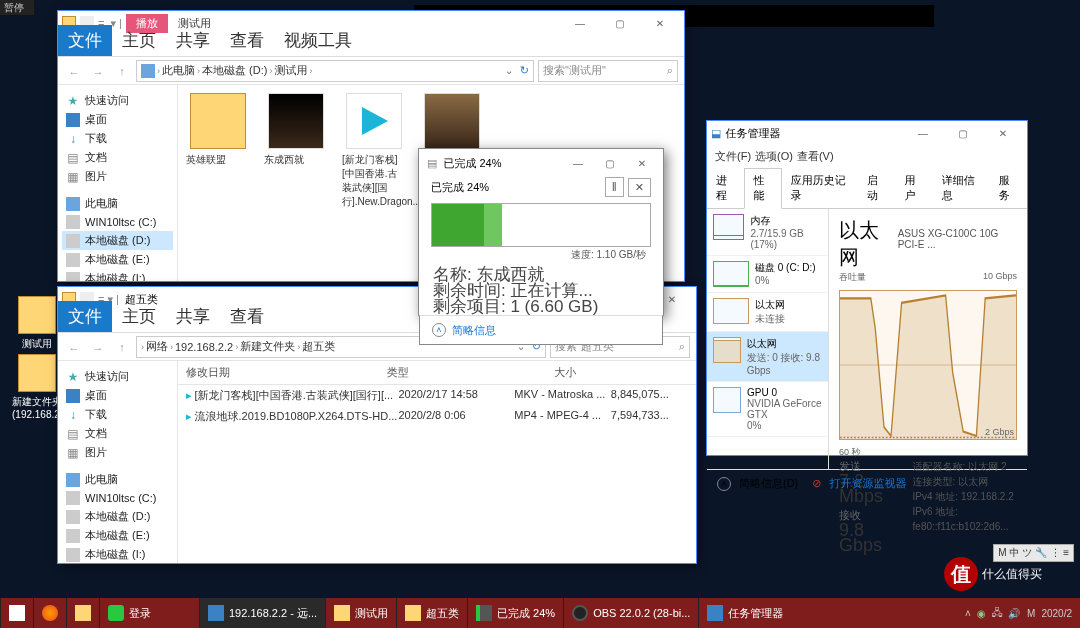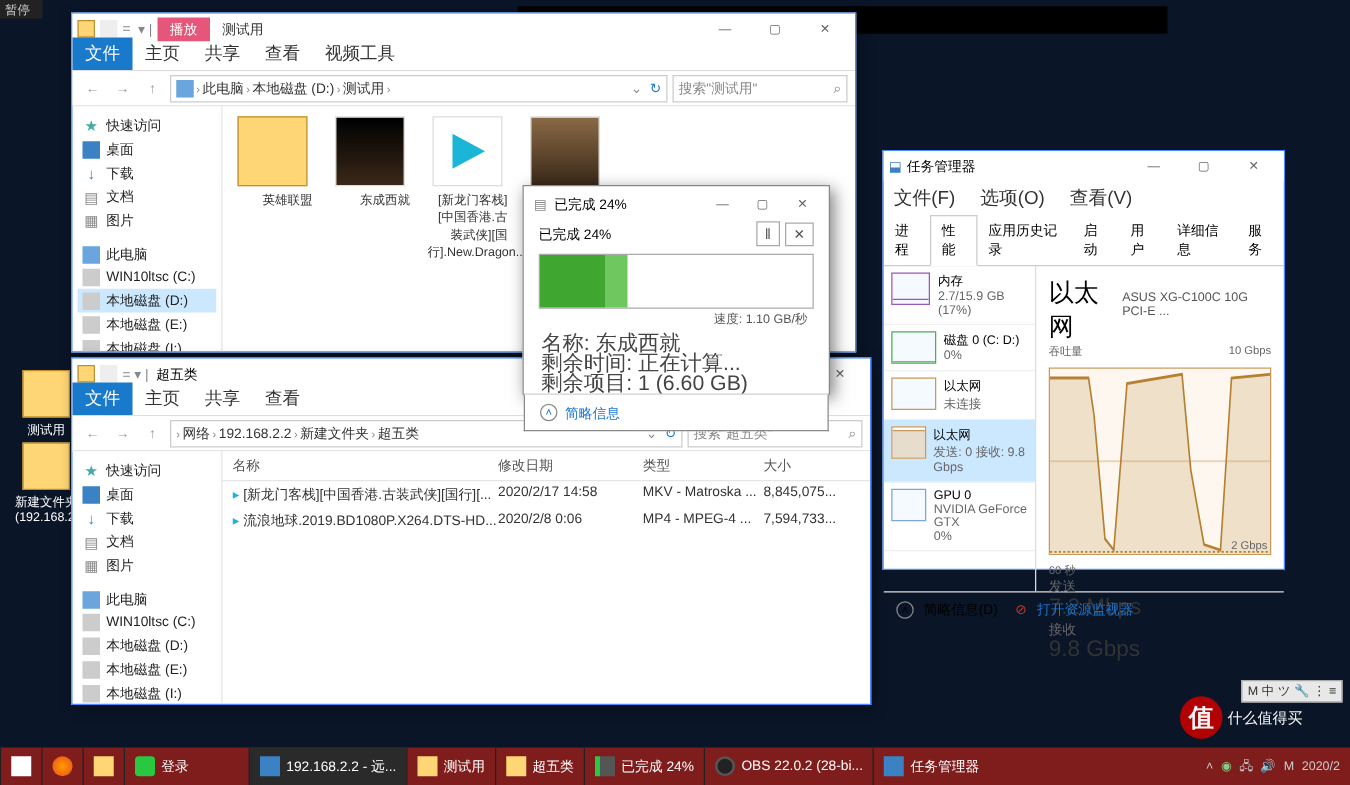--- a/index.html
+++ b/index.html
@@ -5,57 +5,57 @@
 *{box-sizing:border-box;margin:0;padding:0;font-family:"Microsoft YaHei",Segoe UI,sans-serif}
 body{width:1080px;height:628px;background:#0a1528;position:relative;overflow:hidden;font-size:11px;color:#000}
 .top-bar{position:absolute;top:0;left:0;width:34px;height:15px;background:#222;color:#ccc;font-size:10px;padding:1px 4px}
 .desktop-icon{position:absolute;width:50px;text-align:center;color:#fff;font-size:10px}
 .desktop-icon .ico{width:38px;height:38px;background:#ffd675;margin:0 auto 3px;border:1px solid #c09030}
 .window{position:absolute;background:#fff;border:1px solid #4a8cff;box-shadow:2px 2px 10px rgba(0,0,0,0.4)}
 .titlebar{height:24px;display:flex;align-items:center;background:#fff;padding:0 4px}
 .titlebar .spacer{flex:1}
 .winbtn{width:40px;height:24px;display:flex;align-items:center;justify-content:center;font-size:10px;color:#666}
 .ribbon{display:flex;align-items:flex-end;background:#fff;height:22px;border-bottom:1px solid #ddd}
-.ribbon .tab{padding:4px 10px;font-size:14px;color:#333}
+.ribbon .tab{padding:4px 10px;font-size:17px;color:#333}
 .ribbon .tab.blue{background:#1979ca;color:#fff}
 .addrbar{display:flex;align-items:center;height:28px;padding:2px 6px;background:#fff;border-bottom:1px solid #e5e5e5;gap:4px}
 .navbtn{width:20px;height:20px;display:flex;align-items:center;justify-content:center;color:#999;border-radius:2px}
 .crumb{flex:1;border:1px solid #ccc;height:22px;display:flex;align-items:center;padding:0 4px;font-size:11px;gap:2px}
 .crumb span{color:#333}
 .crumb .sep{color:#888;font-size:9px}
 .searchbox{width:140px;border:1px solid #ccc;height:22px;display:flex;align-items:center;padding:0 4px;color:#888;font-size:11px}
 .body{display:flex;height:calc(100% - 74px)}
 .nav{width:120px;border-right:1px solid #e5e5e5;padding:6px 4px;overflow:hidden}
 .nav .item{display:flex;align-items:center;gap:5px;padding:2px 4px;font-size:11px;color:#222;white-space:nowrap}
 .nav .item.sel{background:#cce8ff}
 .nav .group{margin-top:8px}
 .nav .icon{width:14px;height:14px;font-size:12px;text-align:center;line-height:14px}
 .content{flex:1;padding:8px;display:flex;gap:14px;align-items:flex-start}
-.file{width:64px;text-align:right;font-size:10px;color:#333}
+.file{width:64px;text-align:left;font-size:10px;color:#333}
 .file .thumb{width:56px;height:56px;margin:0 auto 4px;border:1px solid #ddd;background:#333}
 .file .thumb.folder{background:#ffd675;border-color:#c09030}
 .file .thumb.mkv{background:#fff;display:flex;align-items:center;justify-content:center}
 .listhdr{display:flex;border-bottom:1px solid #e5e5e5;padding:4px 8px;font-size:11px;color:#555}
 .listrow{display:flex;padding:3px 8px;font-size:11px;color:#333}
 .col-name{flex:2.2;white-space:nowrap;overflow:hidden;text-overflow:ellipsis}
 .col-date{flex:1.2}
 .col-type{flex:1}
 .col-size{flex:.8}
 
 .copydlg{position:absolute;background:#fff;border:1px solid #888;box-shadow:3px 3px 12px rgba(0,0,0,0.5)}
 .copydlg .hdr{display:flex;align-items:center;height:28px;padding:0 8px;gap:6px}
 .copydlg .prog-outer{margin:6px 12px;border:1px solid #aaa;height:44px;position:relative;display:flex}
 .copydlg .prog-fill{background:#3fa62f;width:24%;height:100%}
 .copydlg .prog-fill2{background:#6ec85f;width:8%;height:100%}
 .copydlg .speed{position:absolute;right:4px;bottom:-16px;font-size:10px;color:#555}
 .copydlg .info{padding:6px 14px;font-size:17px;color:#444;line-height:16px}
 .copydlg .foot{border-top:1px solid #ddd;padding:8px 12px;font-size:11px;color:#1976d2;display:flex;align-items:center;gap:6px}
 
 .tm{position:absolute;background:#fff;border:1px solid #4a8cff}
-.tm .menu{display:flex;gap:20px;padding:4px 8px;font-size:15px;color:#333}
+.tm .menu{display:flex;gap:4px;padding:4px 8px;font-size:11px;color:#333}
 .tm .tabs{display:flex;border-bottom:1px solid #ccc;font-size:11px}
 .tm .tabs .t{padding:4px 8px;border:1px solid transparent}
 .tm .tabs .t.active{border:1px solid #ccc;border-bottom:1px solid #fff;background:#fff;margin-bottom:-1px}
 .tm .perf{display:flex;height:260px}
 .tm .sidelist{width:122px;border-right:1px solid #ddd;overflow:hidden}
 .tm .cell{display:flex;gap:6px;padding:5px 6px;border-bottom:1px solid #f0f0f0;font-size:10px}
 .tm .cell.sel{background:#cce8ff}
 .tm .mini{width:36px;height:26px;border:1px solid #7aa7d8;background:#f4faff;position:relative;overflow:hidden}
 .tm .mini.green{border-color:#4caf50}
 .tm .mini.purple{border-color:#9b59b6}
@@ -287,21 +287,20 @@
         </div>
       <div class="item">
           <span class="icon" style="background:#ccc"></span>
           <span>本地磁盘 (I:)</span>
         </div>
       <div class="group"></div>
 
     </div>
     <div style="flex:1">
       <div class="listhdr">
-        <div class="col-name">名称</div>
         <div class="col-date">修改日期</div>
         <div class="col-type">类型</div>
         <div class="col-size">大小</div>
       </div>
       <div class="listrow">
         <div class="col-name"><span style="color:#1bb5d8;margin-right:3px">▸</span><span>[新龙门客栈][中国香港.古装武侠][国行][...</span></div>
         <div class="col-date">2020/2/17 14:58</div>
         <div class="col-type">MKV - Matroska ...</div>
         <div class="col-size">8,845,075...</div>
       </div>
@@ -434,20 +433,26 @@
         <span style="position:absolute;right:2px;bottom:2px;font-size:9px;color:#666">2 Gbps</span>
       </div>
       <div style="font-size:9px;color:#666">60 秒</div>
       <div class="stats">
         <div class="col">
           <div style="color:#666">发送</div>
           <div class="big">7.2 Mbps</div>
           <div style="color:#666;margin-top:4px">接收</div>
           <div class="big">9.8 Gbps</div>
         </div>
+        <div class="col" style="font-size:10px;color:#555">
+          <div><span>适配器名称:</span> <span>以太网 2</span></div>
+          <div><span>连接类型:</span> <span>以太网</span></div>
+          <div><span>IPv4 地址:</span> <span>192.168.2.2</span></div>
+          <div><span>IPv6 地址:</span> <span>fe80::f11c:b102:2d6...</span></div>
+        </div>
       </div>
     </div>
   </div>
   <div class="foot">
     <span style="border:1px solid #888;border-radius:50%;width:14px;height:14px;display:inline-flex;align-items:center;justify-content:center;font-size:9px">˄</span>
     <span>简略信息(D)</span>
     <span style="margin-left:6px;color:#c0392b">⊘</span>
     <span style="color:#1976d2">打开资源监视器</span>
   </div>
 </div>

